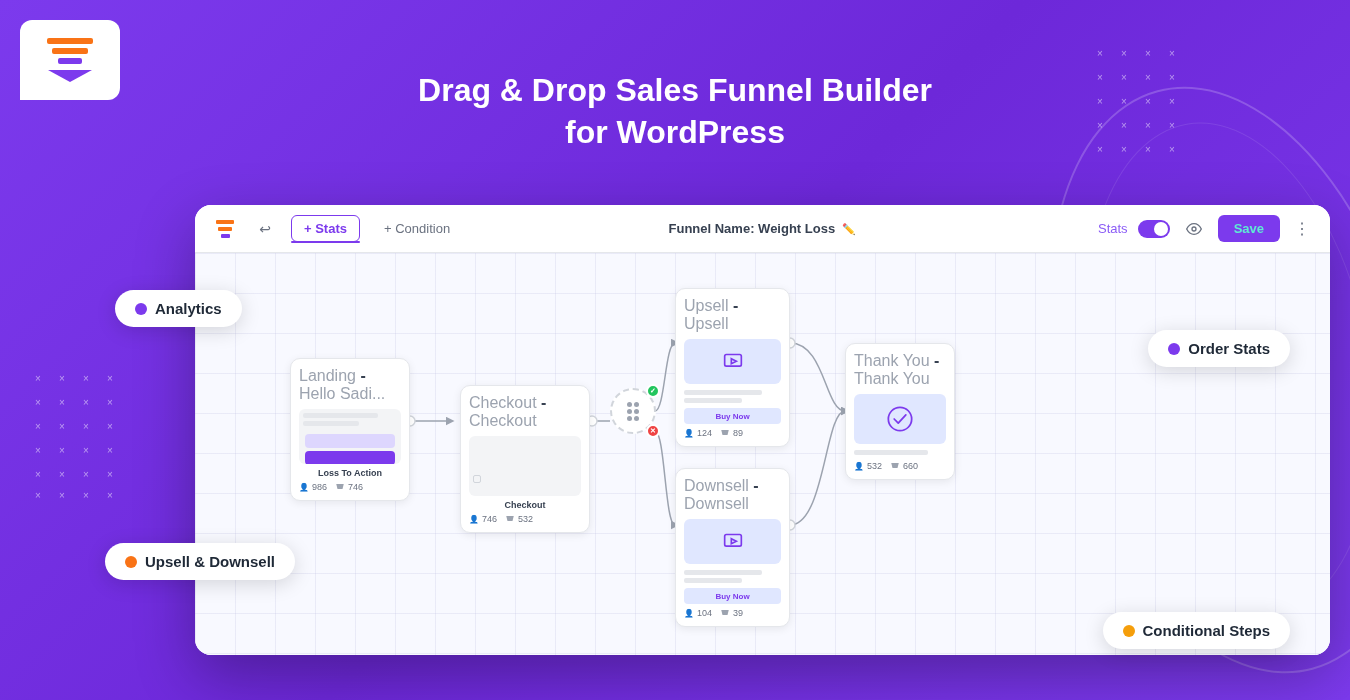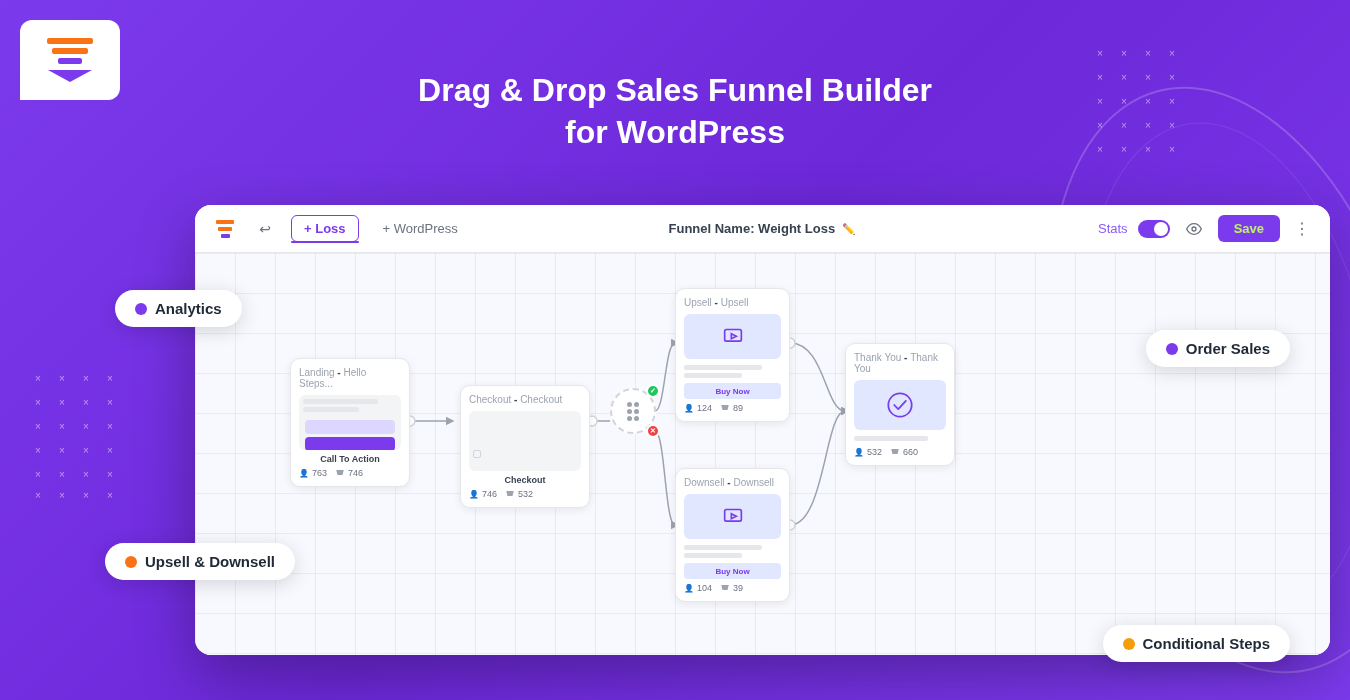--- a/index.html
+++ b/index.html
@@ -244,21 +244,21 @@
       width: 28px;
       height: 28px;
       display: flex;
       align-items: center;
       justify-content: center;
       color: #6b7280;
       cursor: pointer;
     }
     .save-btn {
       background: #7c3aed;
-      color: #bef264;
+      color: #5eead4;
       border: none;
       padding: 6px 16px;
       border-radius: 6px;
       font-size: 13px;
       font-weight: 600;
       cursor: pointer;
     }
     .more-btn {
       color: #6b7280;
       font-size: 16px;
@@ -284,21 +284,21 @@
     
     .funnel-node {
       position: absolute;
       background: white;
       border-radius: 10px;
       border: 1px solid #e5e7eb;
       box-shadow: 0 2px 8px rgba(0,0,0,0.08);
       padding: 8px;
     }
     .node-header {
-      font-size: 10px;
+      font-size: 16px;
       color: #374151;
       font-weight: 600;
       margin-bottom: 6px;
     }
     .node-header span {
       font-weight: 400;
       color: #9ca3af;
     }
     .node-img-placeholder {
       background: #f3f4f6;
@@ -494,21 +494,21 @@
     }
     .badge-upsell {
       bottom: 120px;
       left: 105px;
     }
     .badge-order-bump {
       top: 330px;
       right: 60px;
     }
     .badge-conditional {
-      bottom: 38px;
+      bottom: 51px;
       right: 60px;
     }
 
     
     .sketch-lines {
       display: flex;
       flex-direction: column;
       gap: 3px;
       padding: 4px;
     }
@@ -627,27 +627,27 @@
     <div class="toolbar-logo">
       <div class="toolbar-logo-line" style="width:18px;height:4px;background:#f97316;"></div>
       <div class="toolbar-logo-line" style="width:14px;height:4px;background:#f97316;"></div>
       <div class="toolbar-logo-line" style="width:9px;height:4px;background:#7c3aed;"></div>
     </div>
 
     <div class="undo-btn">↩</div>
 
     <div style="position:relative;" class="step-btn-wrap">
       <button class="step-btn">
-        <span>+ Loss</span>
+        <span>+ Stats</span>
       </button>
       <div class="step-underline"></div>
     </div>
 
     <button class="condition-btn">
-      <span>+ WordPress</span>
+      <span>+ Condition</span>
     </button>
 
     <div class="funnel-name">
       <span>Funnel Name:</span>
       <span style="font-weight:600;">Weight Loss</span>
       <span class="edit-icon">✏️</span>
     </div>
 
     <div class="toolbar-right">
       <span class="stats-label">Stats</span>
@@ -689,37 +689,37 @@
 
       <defs>
         <marker id="arrow" markerWidth="6" markerHeight="6" refX="3" refY="3" orient="auto">
           <path d="M0,0 L6,3 L0,6 Z" fill="#9ca3af"></path>
         </marker>
       </defs>
     </svg>
 
     <div class="funnel-node node-landing">
       <div class="node-header">
-        <span>Landing</span> - <span>Hello Steps...</span>
+        <span>Landing</span> - <span>Hello Sadi...</span>
       </div>
       <div class="node-img-placeholder" style="height:55px;">
         <div class="sketch-lines">
           <div class="sketch-line medium"></div>
           <div class="sketch-line short"></div>
         </div>
         <div style="padding:0 6px;">
           <div class="btn-placeholder"></div>
           <div class="btn-placeholder2"></div>
         </div>
       </div>
-      <div class="node-footer-label">Call To Action</div>
+      <div class="node-footer-label">Loss To Action</div>
       <div class="node-stats">
         <div class="stat-item">
           <span class="stat-icon">👤</span>
-          <span>763</span>
+          <span>986</span>
         </div>
         <div class="stat-item">
           <svg width="10" height="10" viewBox="0 0 16 16" fill="#9ca3af">
               <path d="M2 3h12l-2 8H4L2 3zm0 0L1 1"></path>
             </svg>
           <span>746</span>
         </div>
       </div>
     </div>
 
@@ -865,19 +865,19 @@
   <span>Analytics</span>
 </div>
 
 <div class="feature-badge badge-upsell">
   <div class="badge-dot" style="background:#f97316;"></div>
   <span>Upsell &amp; Downsell</span>
 </div>
 
 <div class="feature-badge badge-order-bump">
   <div class="badge-dot" style="background:#7c3aed;"></div>
-  <span>Order Sales</span>
+  <span>Order Stats</span>
 </div>
 
 <div class="feature-badge badge-conditional">
   <div class="badge-dot" style="background:#f59e0b;"></div>
   <span>Conditional Steps</span>
 </div>
 
 </body></html>

